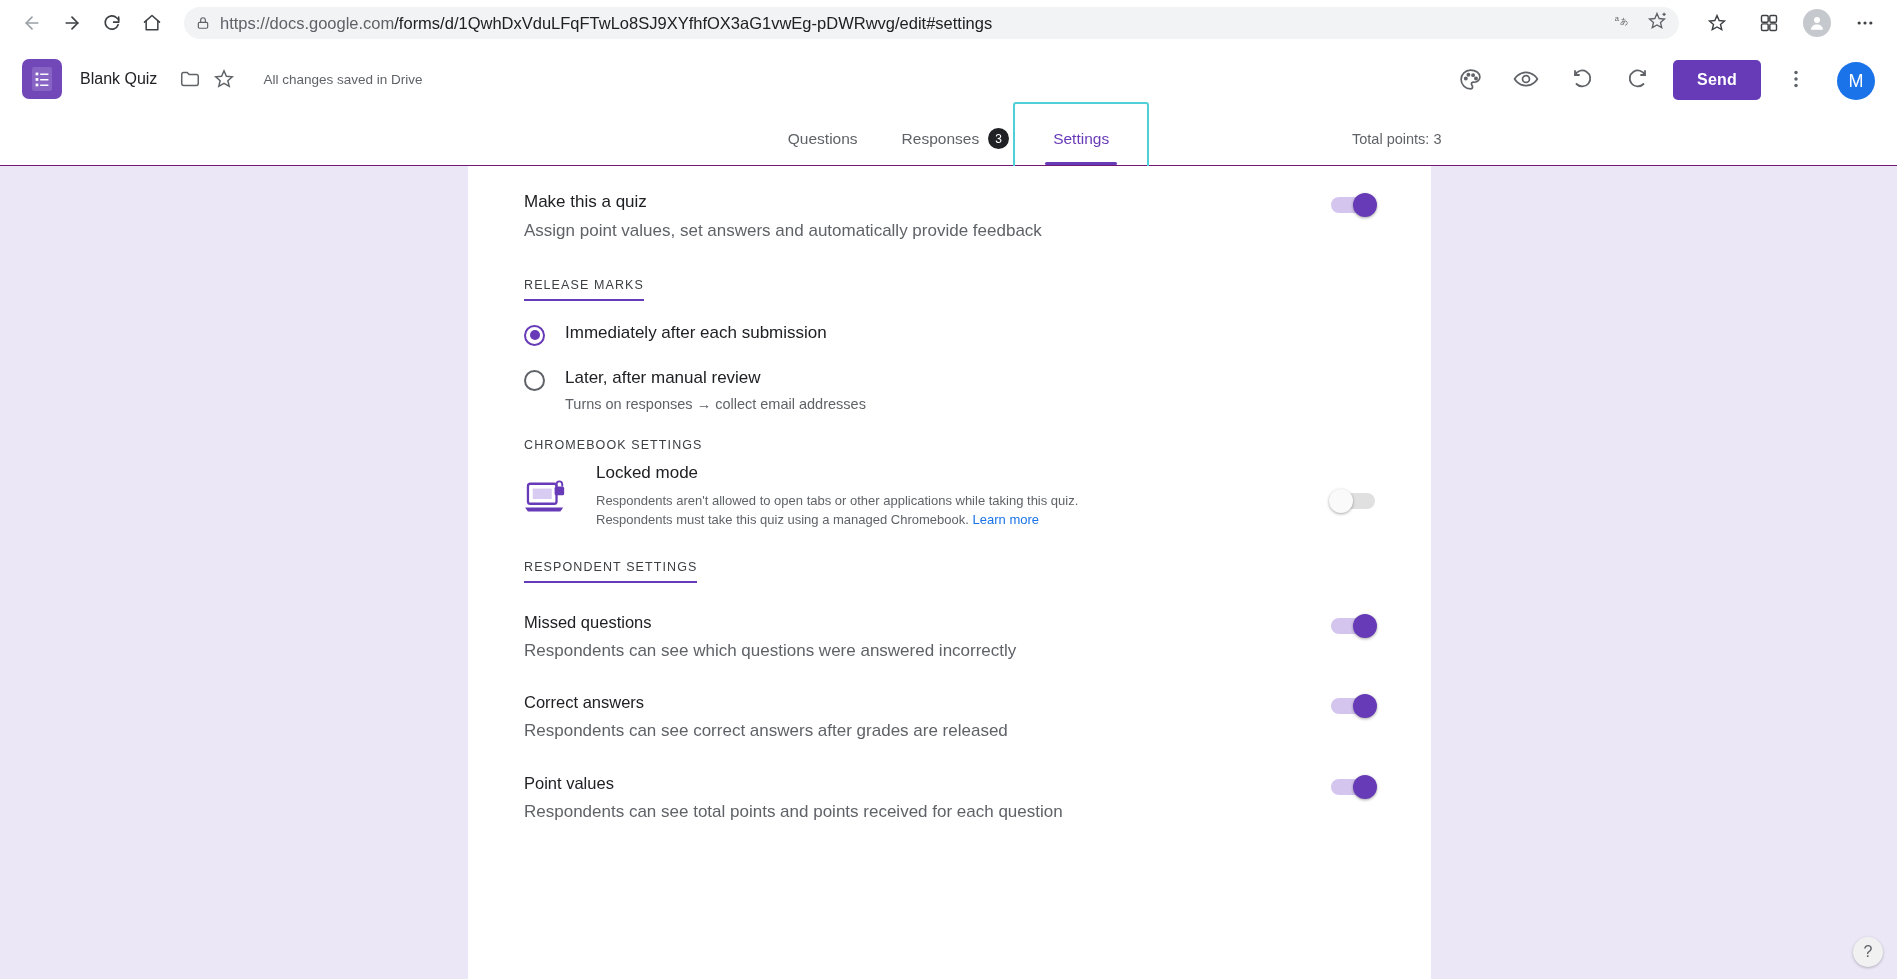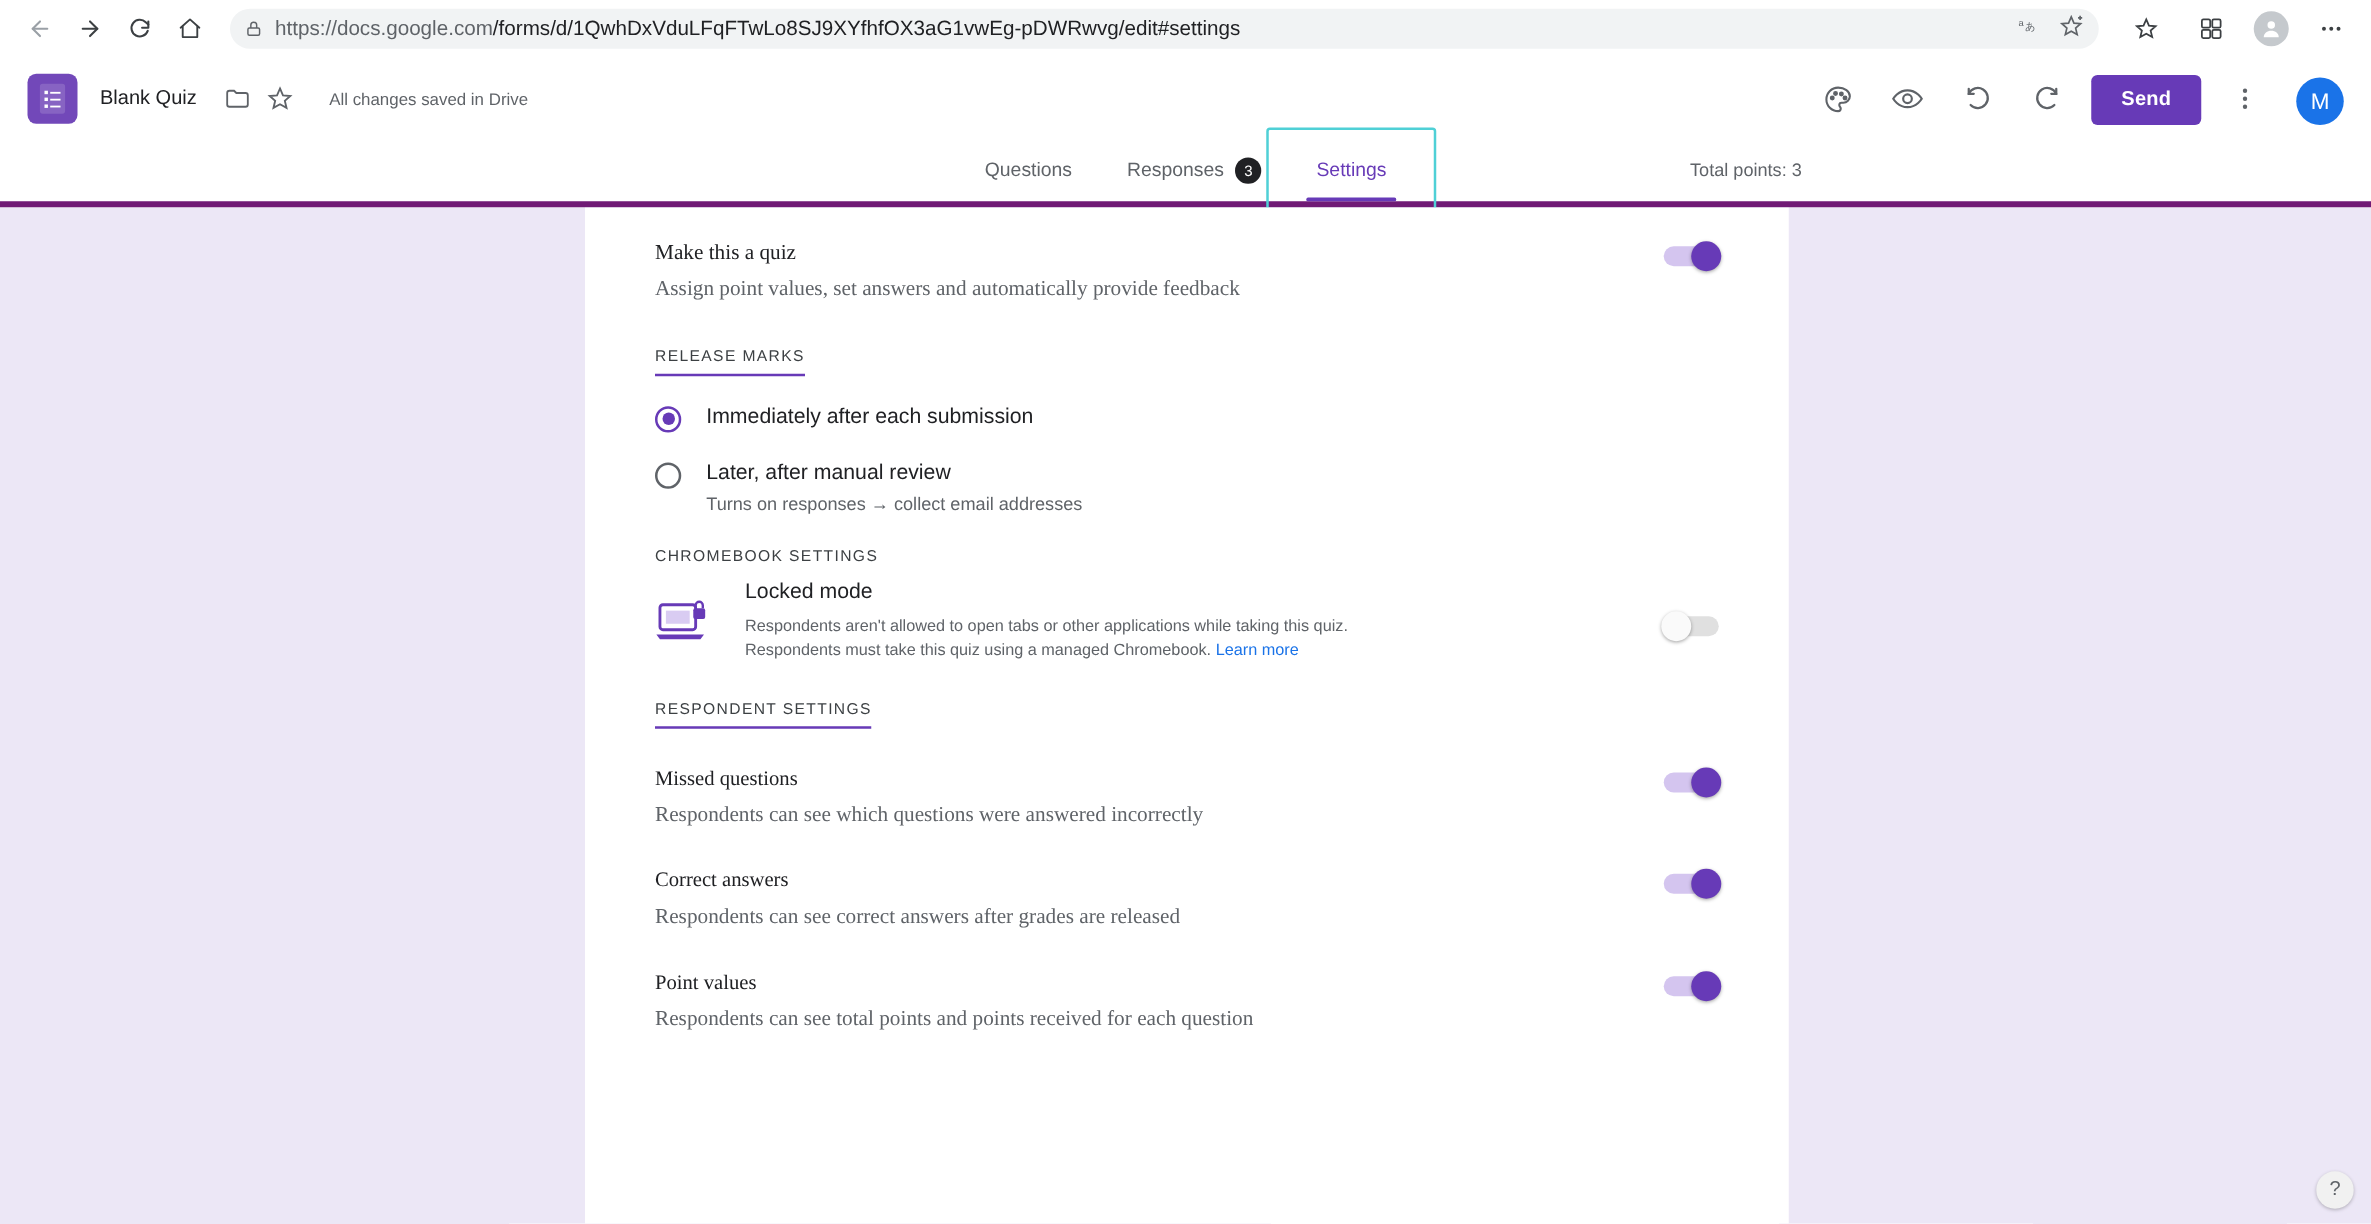--- a/index.html
+++ b/index.html
@@ -119,21 +119,21 @@
   }
 
   
   .tabs-bar {
     height: 54px;
     display: flex;
     align-items: stretch;
     justify-content: center;
     position: relative;
     background: #fff;
-    border-bottom: 5px solid #701a75;
+    border-bottom: 1px solid #701a75;
   }
   .tabs-inner { display: flex; align-items: stretch; gap: 0; }
   .tab {
     display: flex;
     align-items: center;
     gap: 9px;
     padding: 0 22px;
     font-size: 15.5px;
     color: #5f6368;
     position: relative;
@@ -186,21 +186,20 @@
     min-height: 100%;
     background: #fff;
     padding: 20px 56px 20px 56px;
   }
   .settings-block { padding-top: 6px; }
 
   .row {
     display: flex;
     align-items: flex-start;
     justify-content: space-between;
-    font-family: Liberation Serif, serif;
   }
   .row-text { max-width: 700px; }
   .row-title {
     font-size: 17px;
     color: #202124;
     margin-bottom: 7px;
   }
   .row-sub {
     font-size: 17px;
     color: #5f6368;

